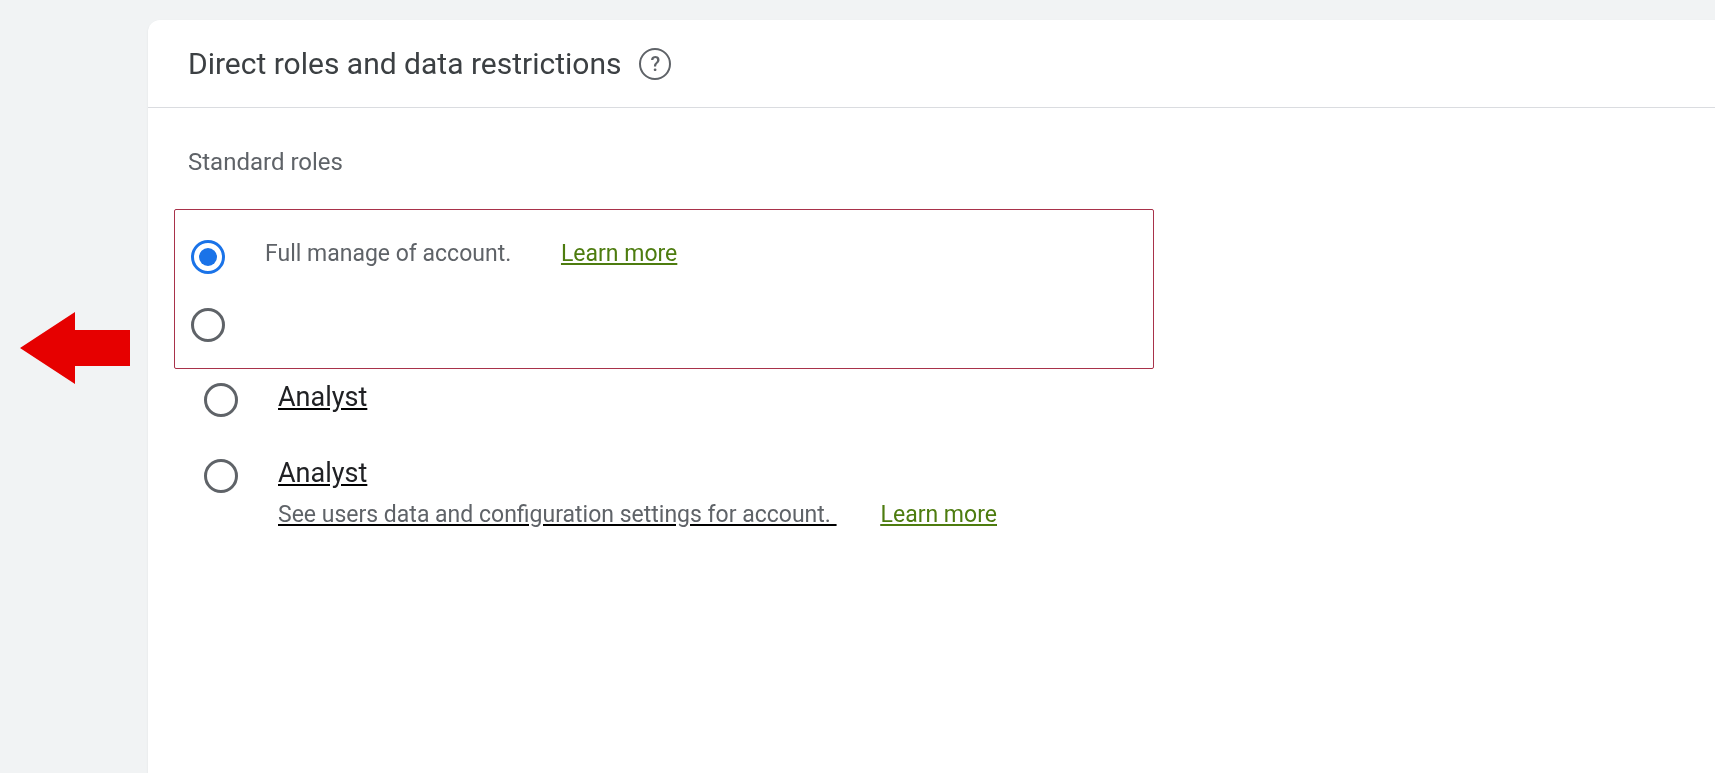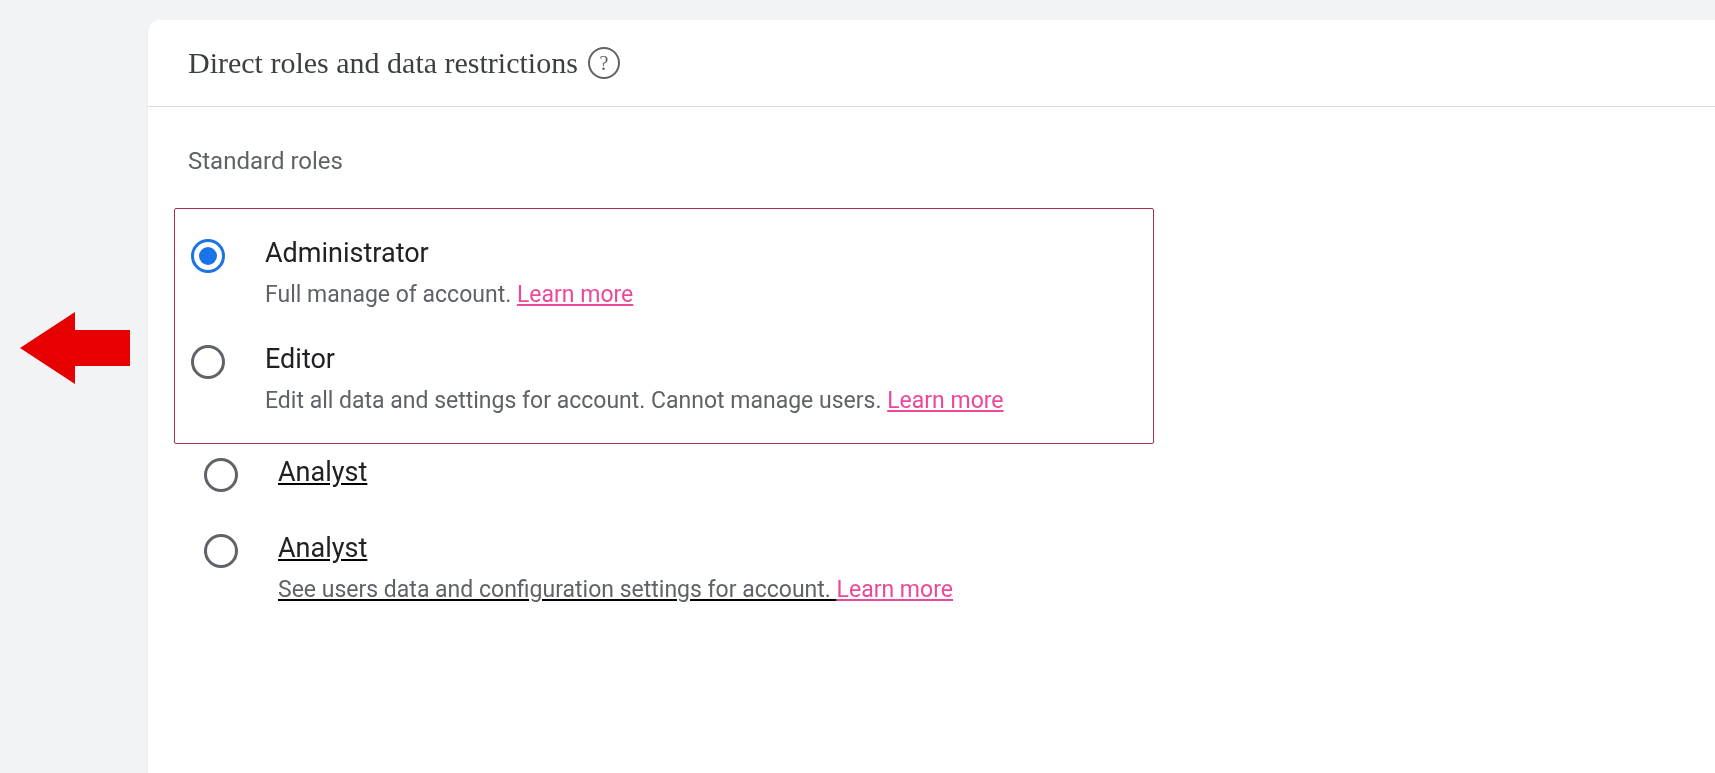--- a/index.html
+++ b/index.html
@@ -23,22 +23,21 @@
       right: 0;
       bottom: 0;
       box-shadow: 0 1px 2px rgba(60,64,67,0.1);
       overflow: hidden;
     }
     .card-header {
       display: flex;
       align-items: center;
       padding: 26px 40px;
       border-bottom: 1px solid #dadce0;
-      gap: 10px;
-      font-family: Liberation Serif, serif;
+      gap: 18px;
     }
     .card-title {
       font-size: 30px;
       color: #3c4043;
       font-weight: 400;
     }
     .help-icon {
       width: 32px;
       height: 32px;
       border: 2.5px solid #5f6368;
@@ -115,23 +114,24 @@
       font-weight: 400;
       margin-bottom: 10px;
     }
     .role-desc {
       font-size: 23px;
       color: #5f6368;
       font-weight: 400;
       line-height: 1.4;
     }
     .learn-more {
-      color: #ec4899;
+      color: #4d7c0f;
       text-decoration: underline;
       cursor: pointer;
+      margin-left: 44px;
     }
     .outside-roles {
       padding-left: 14px;
     }
     .outside-roles .role-option {
       padding: 12px 0 22px 0;
       text-decoration: underline;
     }
     .arrow {
       position: absolute;
@@ -158,36 +158,29 @@
   </div>
   <div class="card-body">
     <div class="section-label">Standard roles</div>
 
     <div class="highlight-box">
       <div class="role-option">
         <div class="radio-wrap">
           <div class="radio selected"></div>
         </div>
         <div class="role-content">
-          <div class="role-title">Administrator</div>
           <div class="role-desc">
             <span>Full manage of account. </span><span class="learn-more">Learn more</span>
           </div>
         </div>
       </div>
 
       <div class="role-option">
         <div class="radio-wrap">
           <div class="radio"></div>
-        </div>
-        <div class="role-content">
-          <div class="role-title">Editor</div>
-          <div class="role-desc">
-            <span>Edit all data and settings for account. Cannot manage users. </span><span class="learn-more">Learn more</span>
-          </div>
         </div>
       </div>
     </div>
 
     <div class="outside-roles">
       <div class="role-option">
         <div class="radio-wrap">
           <div class="radio"></div>
         </div>
         <div class="role-content">

